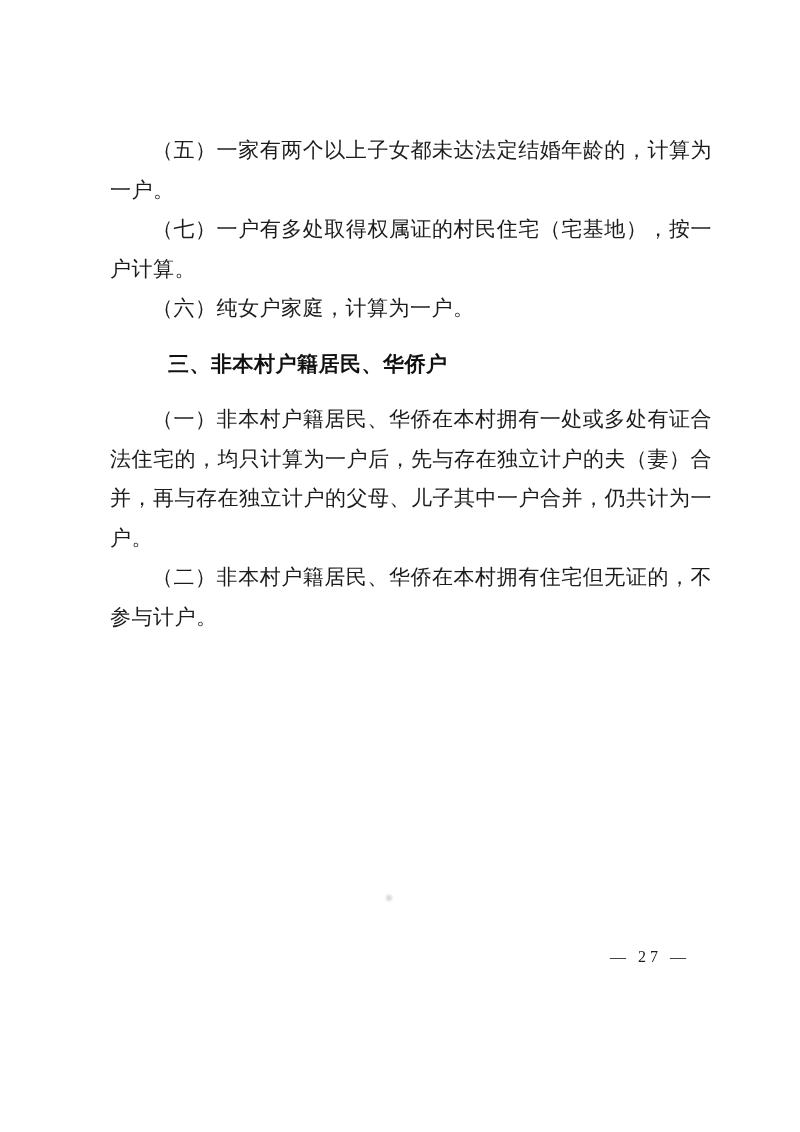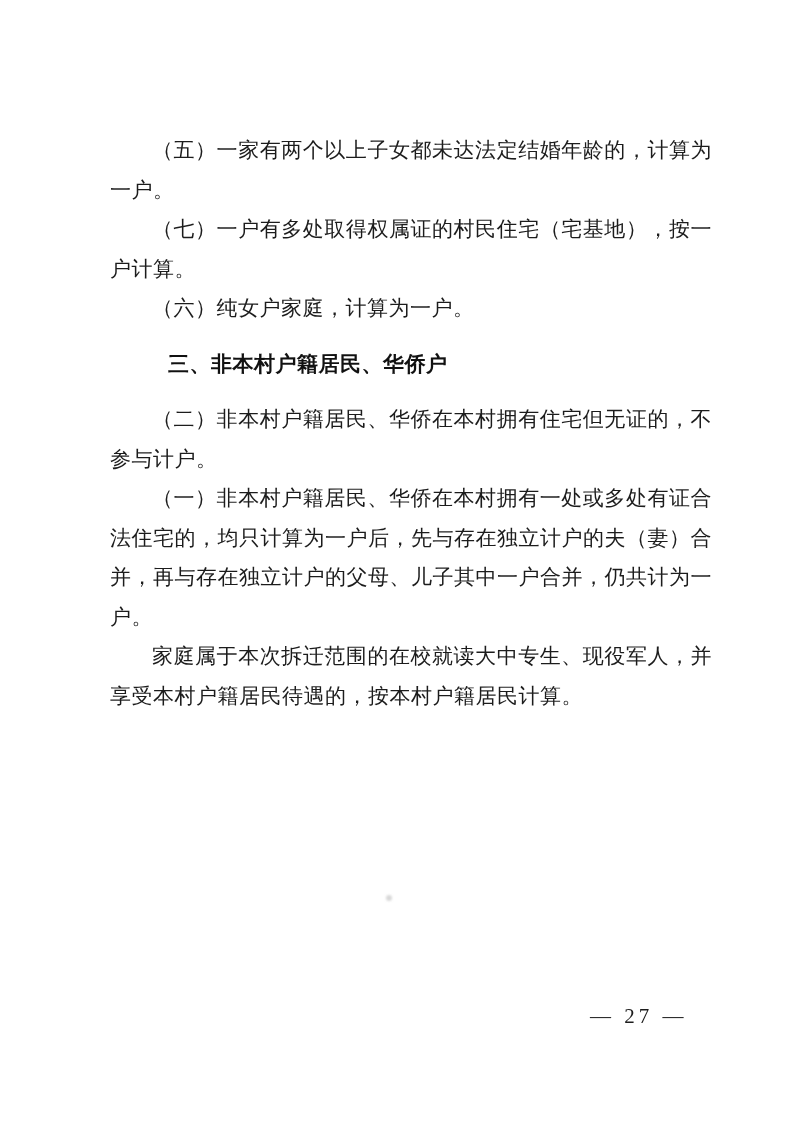--- a/index.html
+++ b/index.html
@@ -46,38 +46,38 @@
     top: 895px;
     width: 6px;
     height: 6px;
     border-radius: 50%;
     background: #d8d8d8;
     filter: blur(1px);
   }
   .page-number {
     position: absolute;
     left: 590px;
-    top: 1004px;
+    top: 948px;
     width: 120px;
-    font-size: 21px;
+    text-align: center;
+    font-size: 16px;
     letter-spacing: 4px;
     color: #1c1c1c;
     white-space: nowrap;
   }
 </style>
 </head>
 <body>
 
 <div class="page">
   <div class="content">
     <p class="para">（五）一家有两个以上子女都未达法定结婚年龄的，计算为一户。</p>
     <p class="para">（七）一户有多处取得权属证的村民住宅（宅基地），按一户计算。</p>
     <p class="para">（六）纯女户家庭，计算为一户。</p>
     <p class="heading">三、非本村户籍居民、华侨户</p>
+    <p class="para">（一）非本村户籍居民、华侨在本村拥有一处或多处有证合法住宅的，均只计算为一户后，先与存在独立计户的夫（妻）合并，再与存在独立计户的父母、儿子其中一户合并，仍共计为一户。</p>
     <p class="para">（二）非本村户籍居民、华侨在本村拥有住宅但无证的，不参与计户。</p>
-    <p class="para">（一）非本村户籍居民、华侨在本村拥有一处或多处有证合法住宅的，均只计算为一户后，先与存在独立计户的夫（妻）合并，再与存在独立计户的父母、儿子其中一户合并，仍共计为一户。</p>
-    <p class="para">家庭属于本次拆迁范围的在校就读大中专生、现役军人，并享受本村户籍居民待遇的，按本村户籍居民计算。</p>
   </div>
 
   <div class="scan-artifact"></div>
 
   <div class="page-number">— 27 —</div>
 </div>
 
 </body></html>

